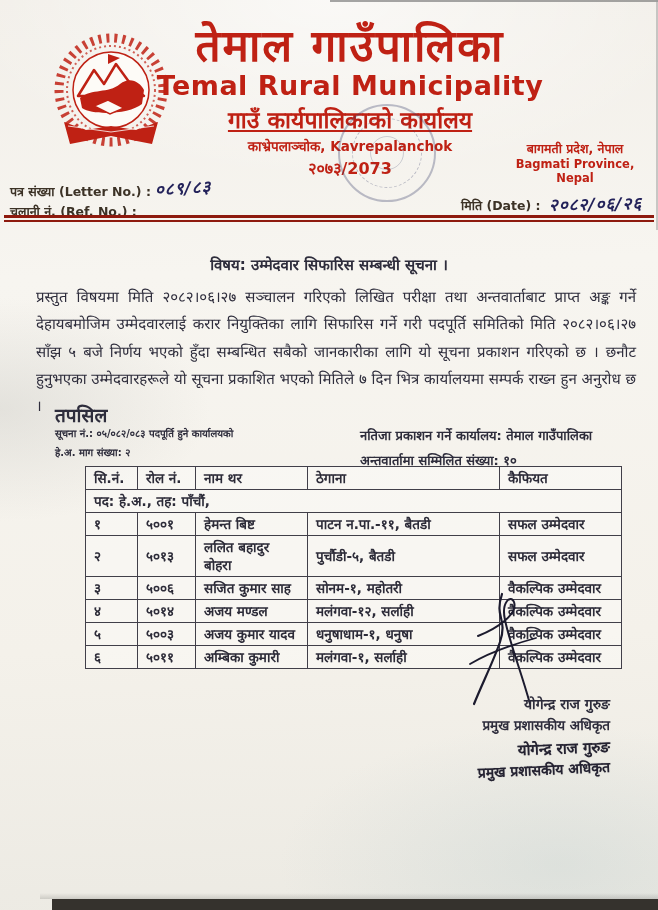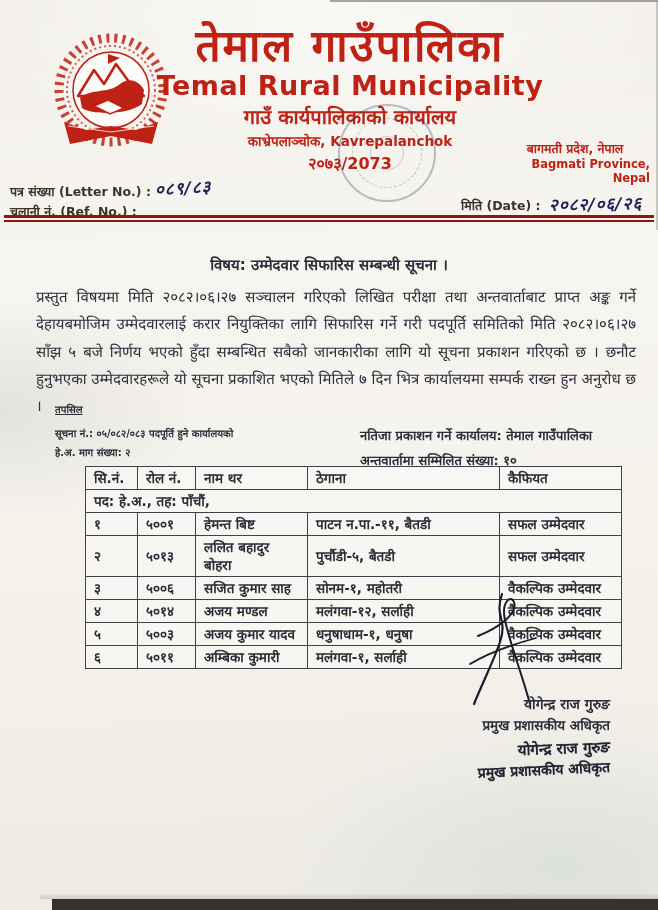--- a/index.html
+++ b/index.html
@@ -17,27 +17,27 @@
   .scan-top-edge { position:absolute; top:0; left:330px; right:0; height:2px; background:#777; opacity:.65; }
   .scan-right-edge { position:absolute; top:0; right:0; width:2px; height:230px; background:#999; opacity:.5; }
   .scan-bottom-edge { position:absolute; bottom:0; left:52px; right:0; height:11px; background:#35322d; }
   .scan-bottom-fade { position:absolute; bottom:11px; left:40px; right:0; height:6px; background:linear-gradient(#0000, #00000022); }
 
   
   .emblem { position:absolute; left:50px; top:30px; }
   .center-head { position:absolute; left:130px; top:22px; width:440px; text-align:center; color:#bf2114; }
   .title-np { font-size:44px; font-weight:bold; letter-spacing:2px; line-height:1.1; white-space:nowrap; }
   .title-en { font-size:27px; font-weight:bold; letter-spacing:.5px; line-height:1.15; white-space:nowrap; }
-  .office-np { font-size:20px; font-weight:bold; margin-top:2px; }
+  .office-np { font-size:23px; font-weight:bold; margin-top:2px;text-decoration:underline; }
   .office-en { font-size:15px; font-weight:bold; margin-top:1px; }
   .addr { font-size:13.5px; font-weight:bold; margin-top:2px; }
   .year-line { font-size:16px; font-weight:bold; margin-top:2px; }
   .province { position:absolute; right:8px; top:140px; width:150px; text-align:center; color:#bf2114; }
   .province .np { font-size:12.5px; font-weight:bold; }
-  .province .en { font-size:11.5px; font-weight:bold;text-align:right; }
+  .province .en { font-size:11.5px; font-weight:bold; }
 
   .round-stamp { position:absolute; left:338px; top:104px; width:98px; height:98px;
     border:2px solid rgba(55,62,105,0.32); border-radius:50%; filter:blur(.4px); }
   .round-stamp::before { content:""; position:absolute; inset:12px; border:1px dashed rgba(55,62,105,0.30); border-radius:50%; }
   .round-stamp::after { content:""; position:absolute; inset:30px; border:1px solid rgba(55,62,105,0.22); border-radius:50%; }
 
   
   .meta-left { position:absolute; left:10px; top:178px; font-size:12.5px; color:#3c3226; font-weight:bold; }
   .meta-left .row { margin-bottom:7px; height:18px; }
   .hand { font-family:"DejaVu Sans", sans-serif; font-style:italic; font-weight:bold;
@@ -46,21 +46,21 @@
   .meta-date .hand { border-bottom:1.5px dotted #8e1a0e; padding:0 4px 1px 4px; transform:rotate(-1deg); }
 
   .double-rule { position:absolute; left:4px; right:4px; top:215px; height:7px;
     border-top:3px solid #8e1a0e; border-bottom:2.5px solid #8e1a0e; }
 
   
   .subject { position:absolute; left:0; top:254px; width:100%; text-align:center;
     font-size:15px; font-weight:bold; color:#2e2d3c; }
   .body-par { position:absolute; left:36px; top:284px; width:600px; text-align:justify;
     font-size:15px; line-height:1.82; color:#2e2d3c; font-weight:500; }
-  .tapasil { position:absolute; left:55px; top:402px; font-size:10px; font-weight:bold; color:#2e2d3c;text-decoration:underline; }
+  .tapasil { position:absolute; left:55px; top:402px; font-size:19px; font-weight:bold; color:#2e2d3c; }
   .info-left { position:absolute; left:55px; top:424px; font-size:10px; font-weight:bold; color:#2e2d3c; line-height:1.9; }
   .info-right { position:absolute; left:360px; top:424px; font-size:13px; font-weight:bold; color:#2e2d3c; line-height:1.9; }
 
   
   table.result { position:absolute; left:85px; top:466px; border-collapse:collapse;
     font-size:13.5px; color:#2c2b38; background:rgba(255,255,255,0.35); }
   table.result th, table.result td { border:1.5px solid #413f49; padding:2px 8px; height:22px; text-align:left; font-weight:bold; }
   table.result td { font-weight:600; }
   .col-sn { width:52px; } .col-roll { width:58px; } .col-name { width:112px; }
   .col-addr { width:192px; } .col-rem { width:122px; }

